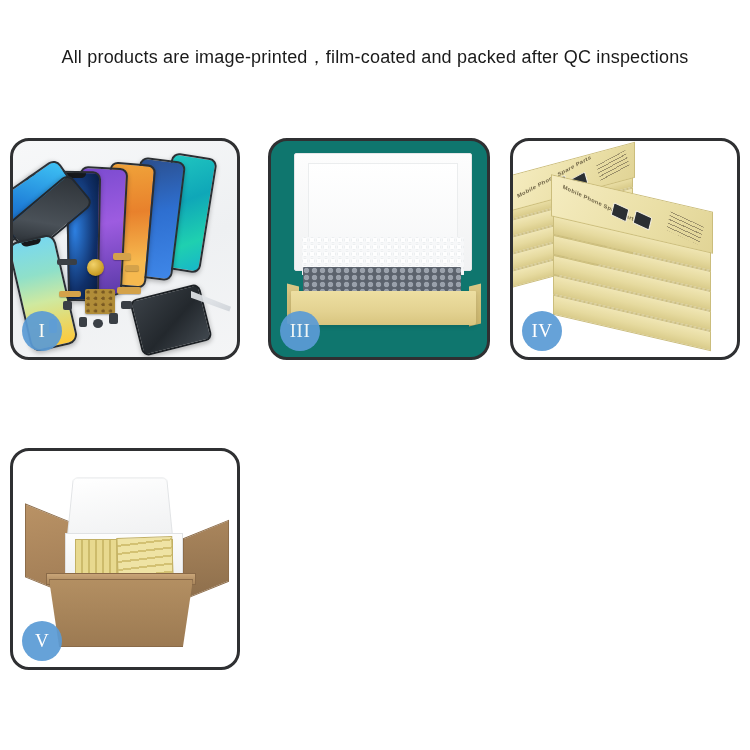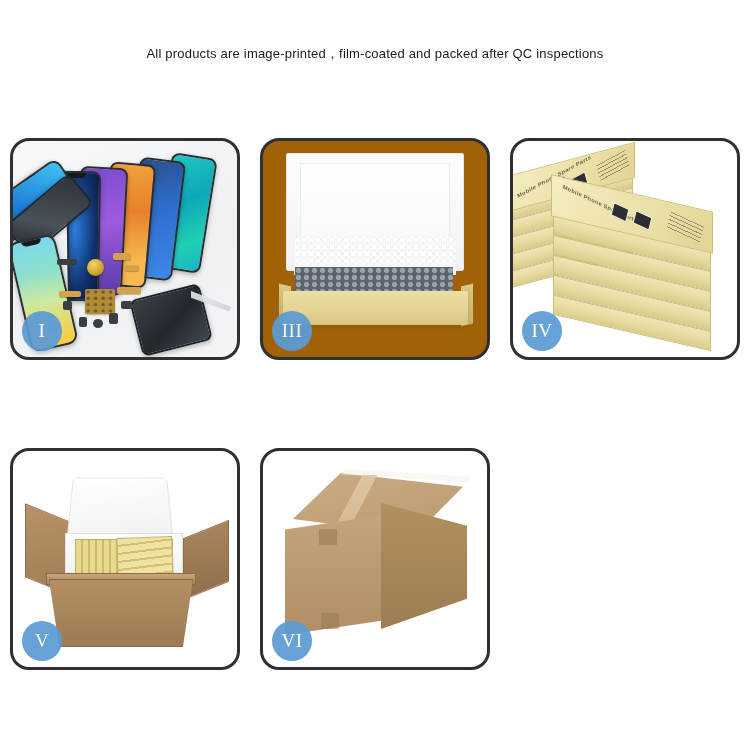--- a/index.html
+++ b/index.html
@@ -12,21 +12,21 @@
   .page { position: relative; width: 750px; height: 750px; background:#fff; }
 
   
   .header { text-align: center; padding-top: 34px; }
   .title {
     font-size: 33px; font-weight: 700; letter-spacing: 1.6px;
     color: #111; line-height: 1.05;
     font-family: "Liberation Sans", sans-serif;
   }
   .subtitle {
-    margin-top: 11px; font-size: 13px; color: #1a1a1a;
+    margin-top: 11px; font-size: 18px; color: #1a1a1a;
     letter-spacing: .2px;
   }
 
   
   .grid {
     position:absolute; left: 10px; top: 138px;
     width: 730px;
     display: grid;
     grid-template-columns: repeat(3, 230px);
     grid-template-rows: repeat(2, 222px);
@@ -129,21 +129,21 @@
   .tab-o3 { position:absolute; left:62px; top:174px; width:11px; height:17px; background:#d79a4f; border-radius:2px;}
   .pinkdot { position:absolute; left:19px; top:9px; width:10px; height:7px; background:#e27a98; border-radius:1px;}
   .bag-fold { position:absolute; left:52px; top:0; width:108px; height:12px;
     background:linear-gradient(180deg,#e9eef1,#f6f9fa); opacity:.85; }
   .bottom-clutter { position:absolute; left:58px; top:172px; width:96px; height:40px;
     background:
       radial-gradient(circle at 5px 5px, rgba(90,96,102,.65) 3px, transparent 3.4px) 0 0/10px 10px;
     opacity:.75; }
 
   
-  .p3 { background:#a16207; }
+  .p3 { background:#0f766e;margin-left:8px; }
   .box3-lid {
     position:absolute; left:23px; top:12px; width:178px; height:118px;
     background:linear-gradient(180deg,#fdfdfd,#f1f2f3);
     border:1px solid #e4e6e8; border-radius:2px;
   }
   .box3-lid-inner {
     position:absolute; left:37px; top:22px; width:150px; height:105px;
     background:linear-gradient(180deg,#ffffff,#f5f6f7);
     border:1px solid #ebedee;
   }
@@ -348,27 +348,15 @@
         <div class="c5-foamlid"></div>
         <div class="c5-foambody"></div>
         <div class="c5-contents"></div>
         <div class="c5-contents2"></div>
         <div class="c5-rim"></div>
         <div class="c5-body"></div>
       </div>
       <div class="badge">V</div>
     </div>
 
-    <div class="panel p6">
-      <div class="stage">
-        <div class="c6-top"></div>
-        <div class="c6-tape2"></div>
-        <div class="c6-tape"></div>
-        <div class="c6-front"></div>
-        <div class="c6-side"></div>
-        <div class="c6-lbl1"></div>
-        <div class="c6-lbl2"></div>
-      </div>
-      <div class="badge">VI</div>
-    </div>
 
   </div>
 </div>
 
 </body></html>

